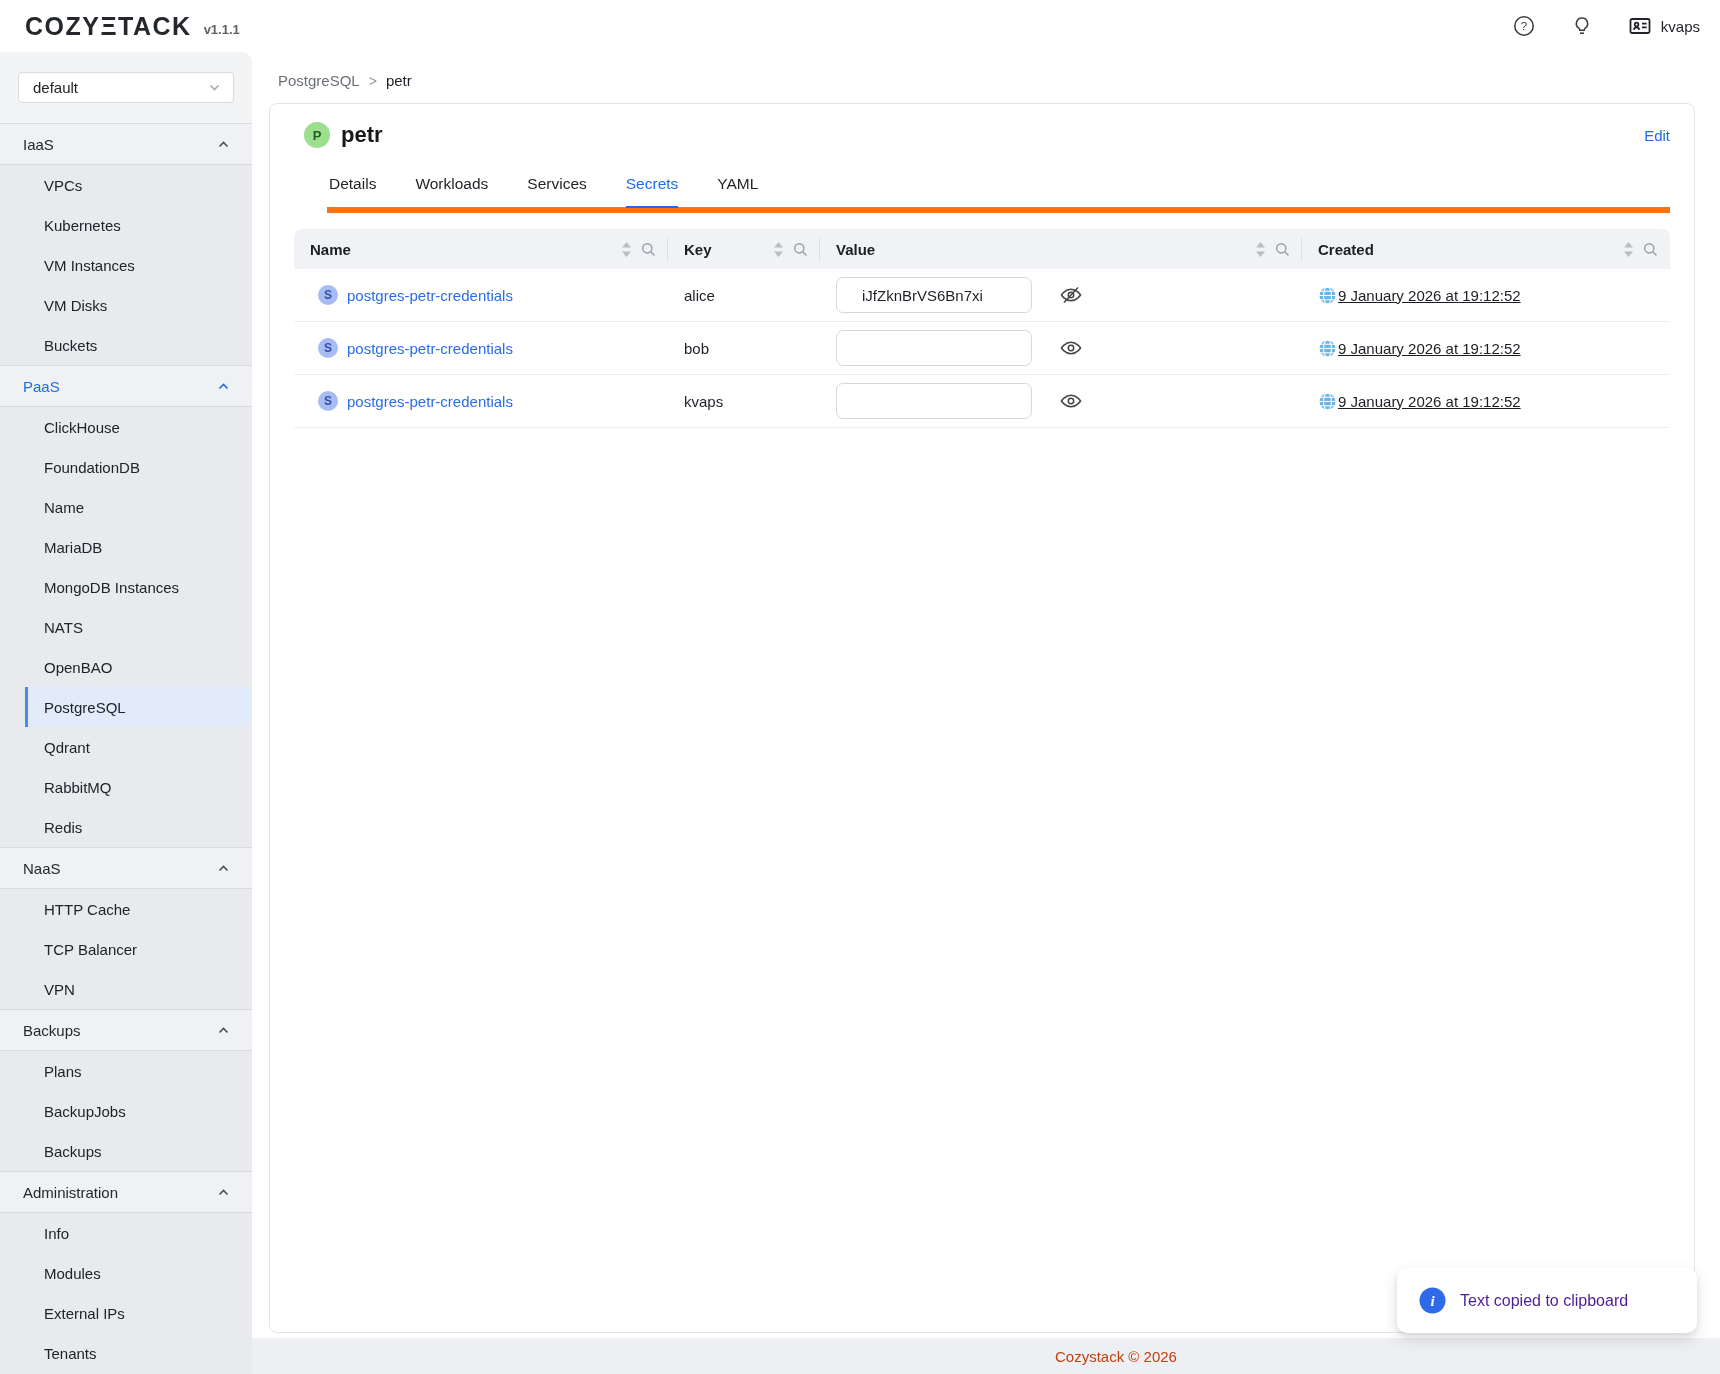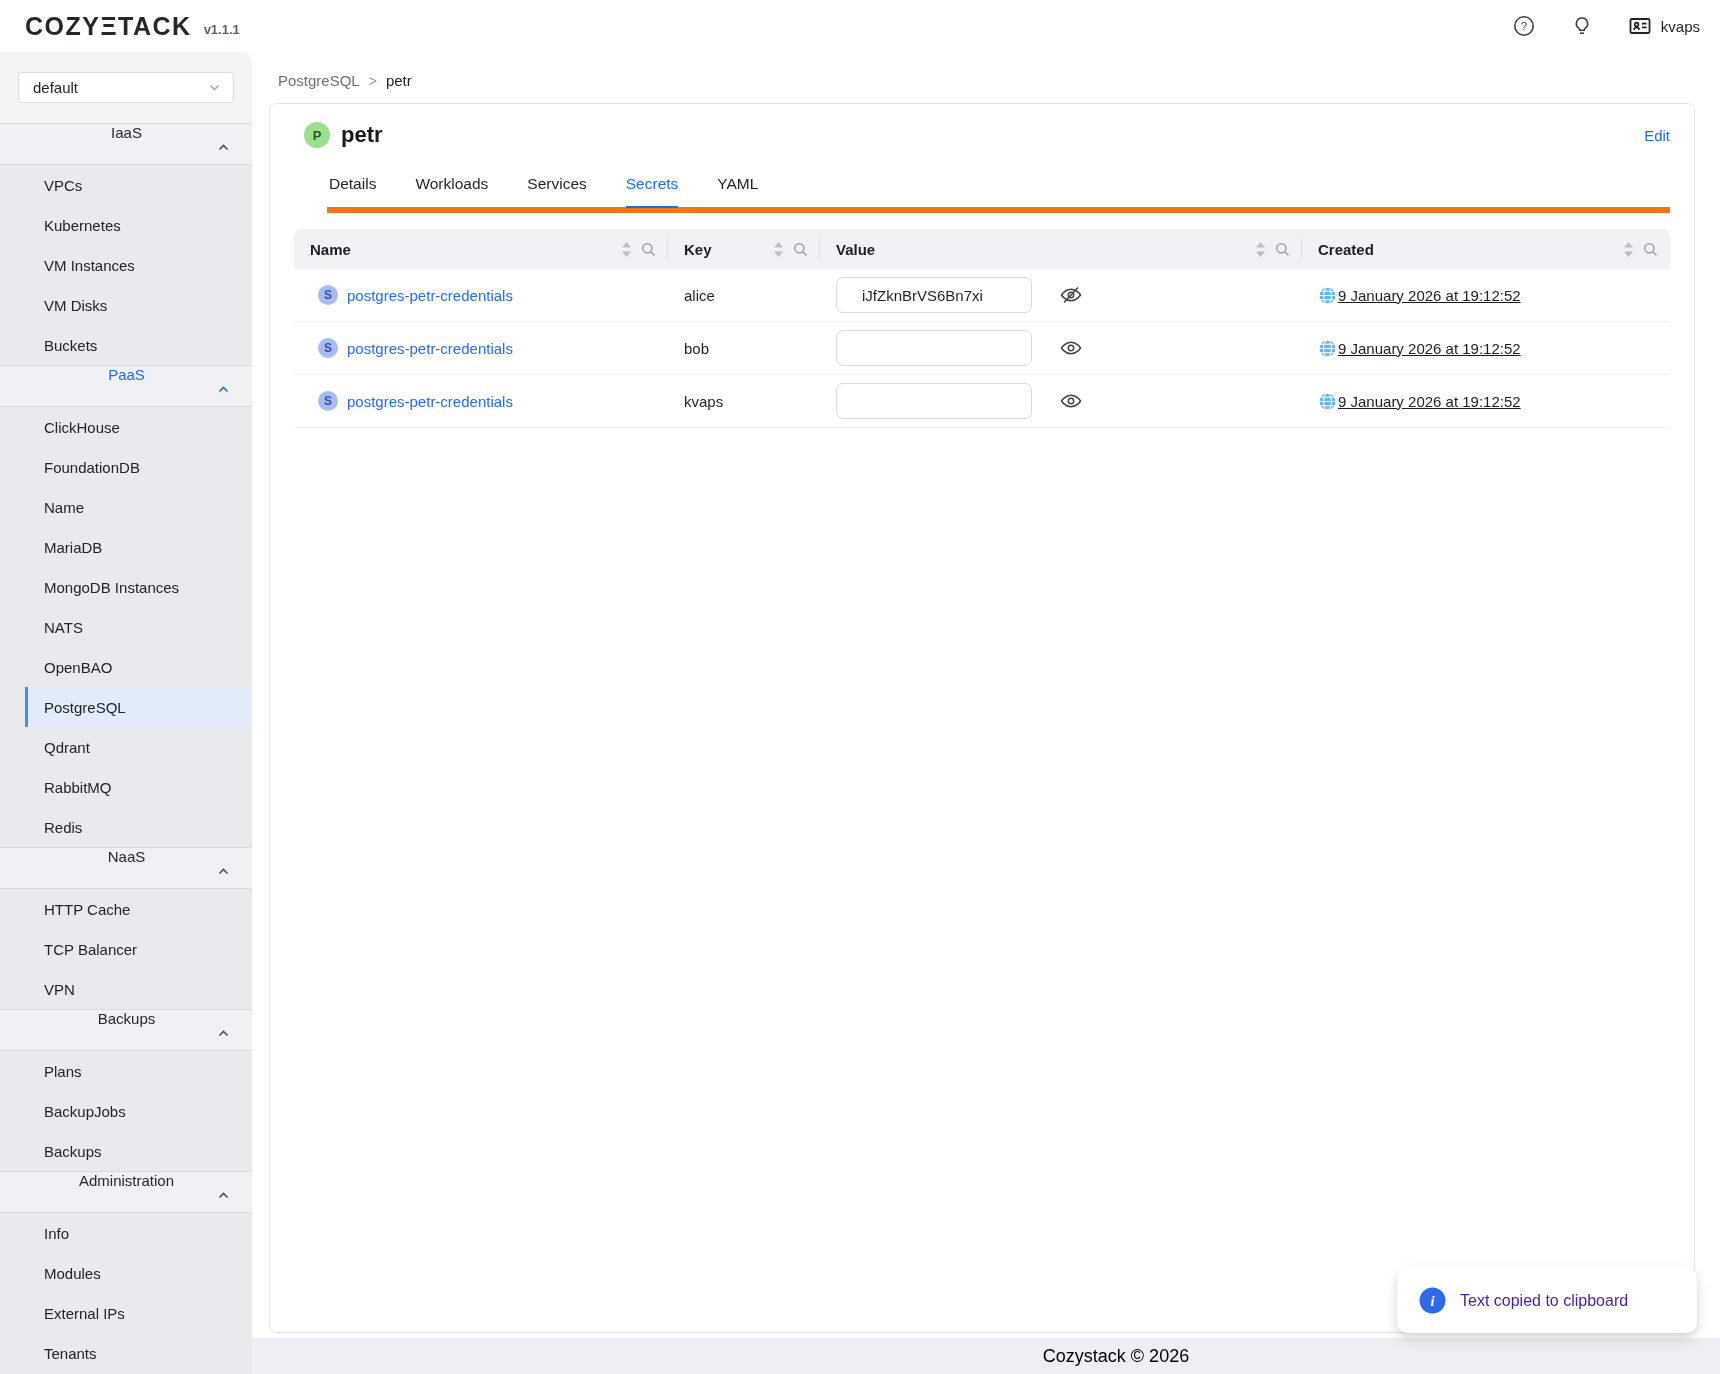--- a/index.html
+++ b/index.html
@@ -23,21 +23,21 @@
   .split { flex:1; display:flex; min-height:0; }
 
   
   .sidebar { width:252px; flex:0 0 252px; display:flex; flex-direction:column; }
   .sidebar-top { background:#f3f4f6; border-top-right-radius:10px; padding:20px 18px 20px 18px; }
   .tenant-select { background:#fff; border:1px solid #d8dbe0; border-radius:4px; height:31px;
     display:flex; align-items:center; padding:0 12px 0 14px; cursor:pointer; }
   .tenant-select .val { flex:1; font-size:15px; color:#202429; }
   .nav { flex:1; background:#e8eaee; overflow:hidden; }
   .nav-section-hd { height:42px; display:flex; align-items:center; padding:0 22px 0 23px;
-    background:#eff1f5; border-top:1px solid #d8dbe0; border-bottom:1px solid #d8dbe0; cursor:pointer;flex-direction:column; }
+    background:#eff1f5; border-top:1px solid #d8dbe0; border-bottom:1px solid #d8dbe0; cursor:pointer; }
   .nav-section-hd .sec-label { font-size:15px; font-weight:500; color:#24272c; }
   .nav-section-hd.active .sec-label { color:#1f6ce8; }
   .nav-section-hd .chev { margin-left:auto; }
   .nav-item { height:40px; display:flex; align-items:center; padding-left:44px; font-size:15px; color:#202429; cursor:pointer; }
   .nav-item.selected { margin-left:25px; padding-left:16px; background:#e1ebfa; border-left:3px solid #4a8bf0; color:#1c2averd; }
 
   
   .content { flex:1; display:flex; flex-direction:column; background:#fff; min-width:0; position:relative; }
   .breadcrumb { padding:20px 0 14px 26px; font-size:15px; display:flex; align-items:center; gap:9px; }
   .breadcrumb .bc-parent { color:#6b7076; cursor:pointer; }
@@ -71,21 +71,21 @@
   .badge-s { width:20px; height:20px; border-radius:50%; background:#a7bcf2; color:#3b4ca8;
     font-size:12px; font-weight:700; display:flex; align-items:center; justify-content:center; flex:0 0 20px; }
   .res-link { color:#2b6de8; margin-left:9px; font-size:15px; cursor:pointer; }
   .key-text { font-size:15px; color:#1d2127; }
   .val-input { width:196px; height:36px; border:1px solid #d5d8dd; border-radius:7px; background:#fff;
     padding:0 25px; font-size:15px; color:#1d2127; font-family:"Liberation Sans", sans-serif; outline:none; }
   .eye-btn { margin-left:27px; width:24px; height:24px; display:flex; align-items:center; justify-content:center; cursor:pointer; }
   .created-cell .date-text { margin-left:1px; font-size:15px; color:#1b1e23;text-decoration:underline; }
 
   .footer { height:36px; flex:0 0 36px; margin-top:5px; background:#edeff3; display:flex; align-items:center; justify-content:center; }
-  .footer .ftext { color:#000000; font-size:18px; position:relative; left:130px; }
+  .footer .ftext { color:#c2410c; font-size:15px; position:relative; left:130px; }
 
   
   .toast { position:fixed; right:23px; bottom:41px; width:300px; height:65px; background:#fff; border-radius:10px;
     box-shadow:0 6px 16px rgba(0,0,0,0.12), 0 3px 6px rgba(0,0,0,0.08); display:flex; align-items:center; padding:0 22px; gap:14px; }
   .toast .msg { font-size:16px; color:#4c1d95; }
 
   svg { display:block; }
 </style>
 </head>
 <body>

